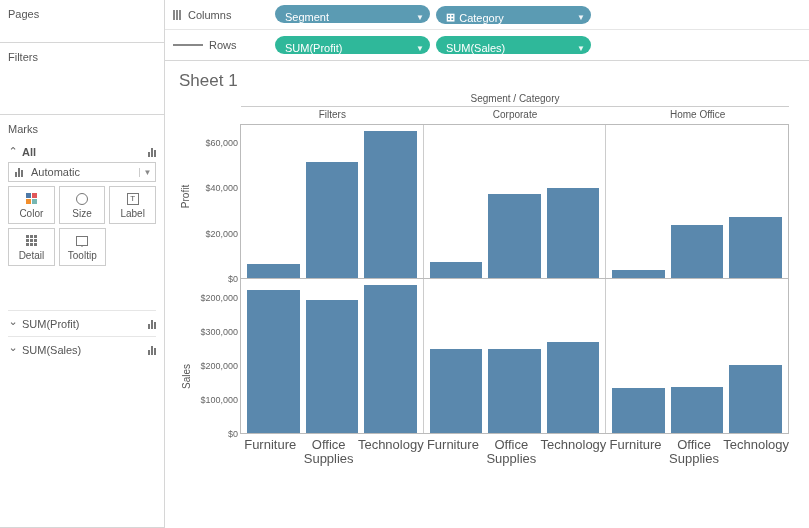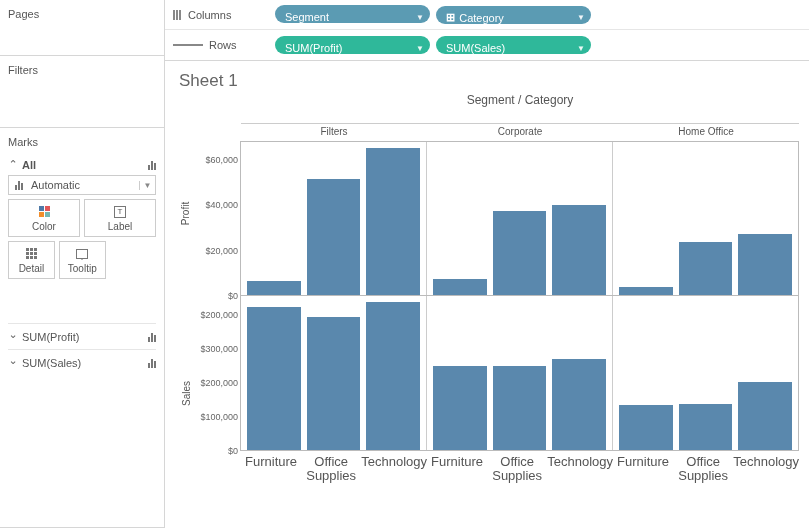--- a/index.html
+++ b/index.html
@@ -1,21 +1,21 @@
 <!DOCTYPE html>
 <html><head>
 <meta charset="utf-8">
 <style>
   * { box-sizing: border-box; margin: 0; padding: 0; font-family: Arial, Helvetica, sans-serif; }
   body { width: 809px; height: 528px; background: #fff; color: #555; font-size: 11px; overflow: hidden; }
   .app { display: flex; width: 100%; height: 100%; }
   .sidebar { width: 165px; border-right: 1px solid #d6d6d6; display: flex; flex-direction: column; }
   .side-panel { border-bottom: 1px solid #d6d6d6; padding: 6px 8px; }
   .side-title { color: #555; font-size: 11px; padding: 2px 0 6px; }
-  .pages { height: 56px; }
+  .pages { height: 43px; }
   .filters { height: 72px; }
   .marks { flex: 1; }
   .marks-row { display: flex; align-items: center; justify-content: space-between; padding: 4px 0; }
   .chev { width: 10px; display: inline-block; text-align: center; color: #666; margin-right: 4px; }
   .bar-icon { display: inline-flex; gap: 1px; align-items: flex-end; height: 10px; }
   .bar-icon span { width: 2px; background: #777; display:inline-block; }
   .bar-icon span:nth-child(1){height:5px}.bar-icon span:nth-child(2){height:9px}.bar-icon span:nth-child(3){height:7px}
   .dropdown { display: flex; align-items: center; border: 1px solid #ccc; height: 20px; width: 100%; background:#fff; }
   .dropdown .dd-icon { width: 20px; display:flex; justify-content:center; }
   .dropdown .dd-label { flex:1; padding-left:2px; color:#555; }
@@ -40,23 +40,23 @@
   .shelf:last-child { border-bottom:none; }
   .shelf-label { width:110px; display:flex; align-items:center; gap:6px; padding-left:8px; color:#555;}
   .shelf-icon { color:#888; display:inline-flex; }
   .col-icon span{display:inline-block;width:2px;height:10px;background:#888;margin-right:1px}
   .row-icon span{display:block;width:10px;height:2px;background:#888;margin-bottom:1px}
   .pill { height:18px; border-radius:9px; padding:6px 14px 0 10px; display:inline-flex; align-items:center; color:#fff; font-size:11px; margin-right:6px; min-width:155px; position:relative;}
   .pill-dim { background:#5b9bb3; }
   .pill-meas { background:#2fb89a; }
   .pill .plus{ margin-right:4px; font-weight:bold;}
   .pill .caret{ position:absolute; right:6px; font-size:8px; color:rgba(255,255,255,0.9);}
-  .viz { flex:1; padding:10px 10px 4px 14px; position:relative; }
+  .viz { flex:1; padding:10px 20px 4px 14px; position:relative; }
   .sheet-title { font-size:17px; color:#666; font-weight:normal; margin-bottom:2px;}
-  .header-label { text-align:center; font-size:12px; color:#555; margin-bottom:16px;}
+  .header-label { text-align:center; font-size:10px; color:#555; margin-bottom:2px;}
   .chart-wrap { display:flex; }
   .ylabels { width:14px; display:flex; flex-direction:column; }
   .ylab { flex:1; display:flex; align-items:center; justify-content:center;}
   .ylab span{ transform:rotate(-90deg); white-space:nowrap; font-size:10px; color:#555;}
   .chart-cols { flex:1; display:flex; flex-direction:column; }
   .seg-headers { display:flex; margin-left:48px;}
   .seg-header { flex:1; text-align:center; font-size:10px; color:#555; padding:2px 0 4px; border-top:1px solid #ccc;}
   .rows { display:flex; flex-direction:column; }
   .row-plot { display:flex; align-items:stretch; }
   .yticks { width:48px; display:flex; flex-direction:column-reverse; position:relative; border-right:1px solid #bbb; font-size:9px; color:#666;}
@@ -113,20 +113,26 @@
                 <span></span>
                 <span></span>
                 <span></span>
                 <span></span>
               </div>
             </div>
           <span>Color</span>
         </div>
         <div class="card">
           <div class="ic">
+              <div class="size-ic"></div>
+            </div>
+          <span>Size</span>
+        </div>
+        <div class="card">
+          <div class="ic">
               <div class="label-ic">T</div>
             </div>
           <span>Label</span>
         </div>
       </div>
       <div class="cards" style="width:66%">
         <div class="card">
           <div class="ic">
               <div class="detail-ic">
                 <span></span>

